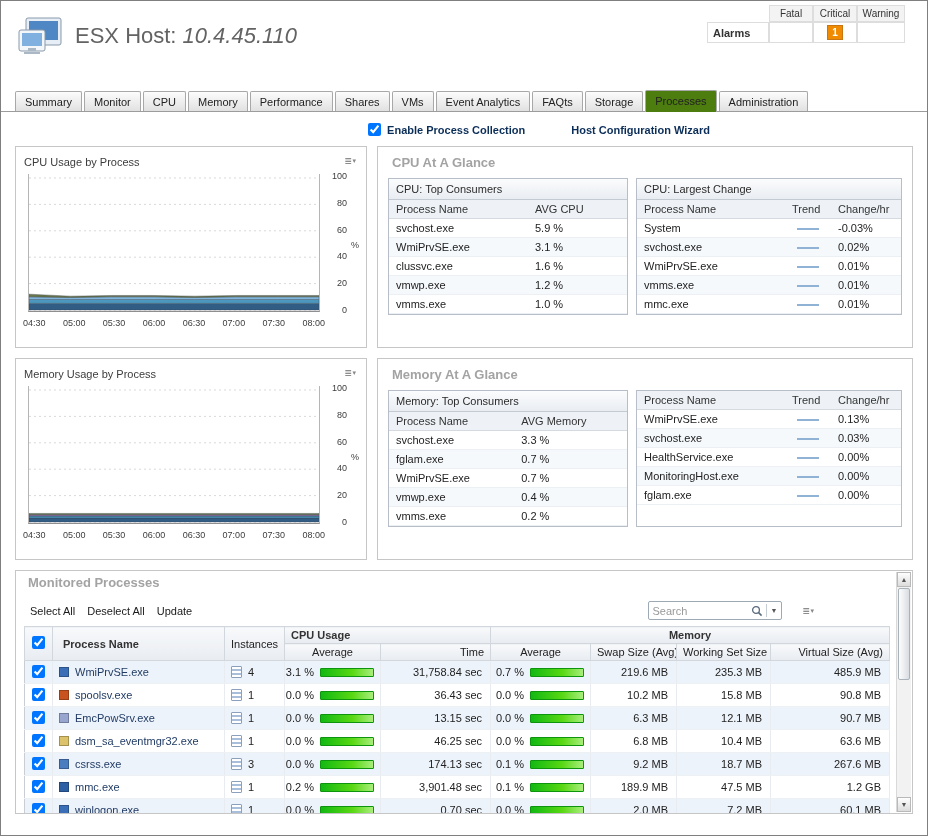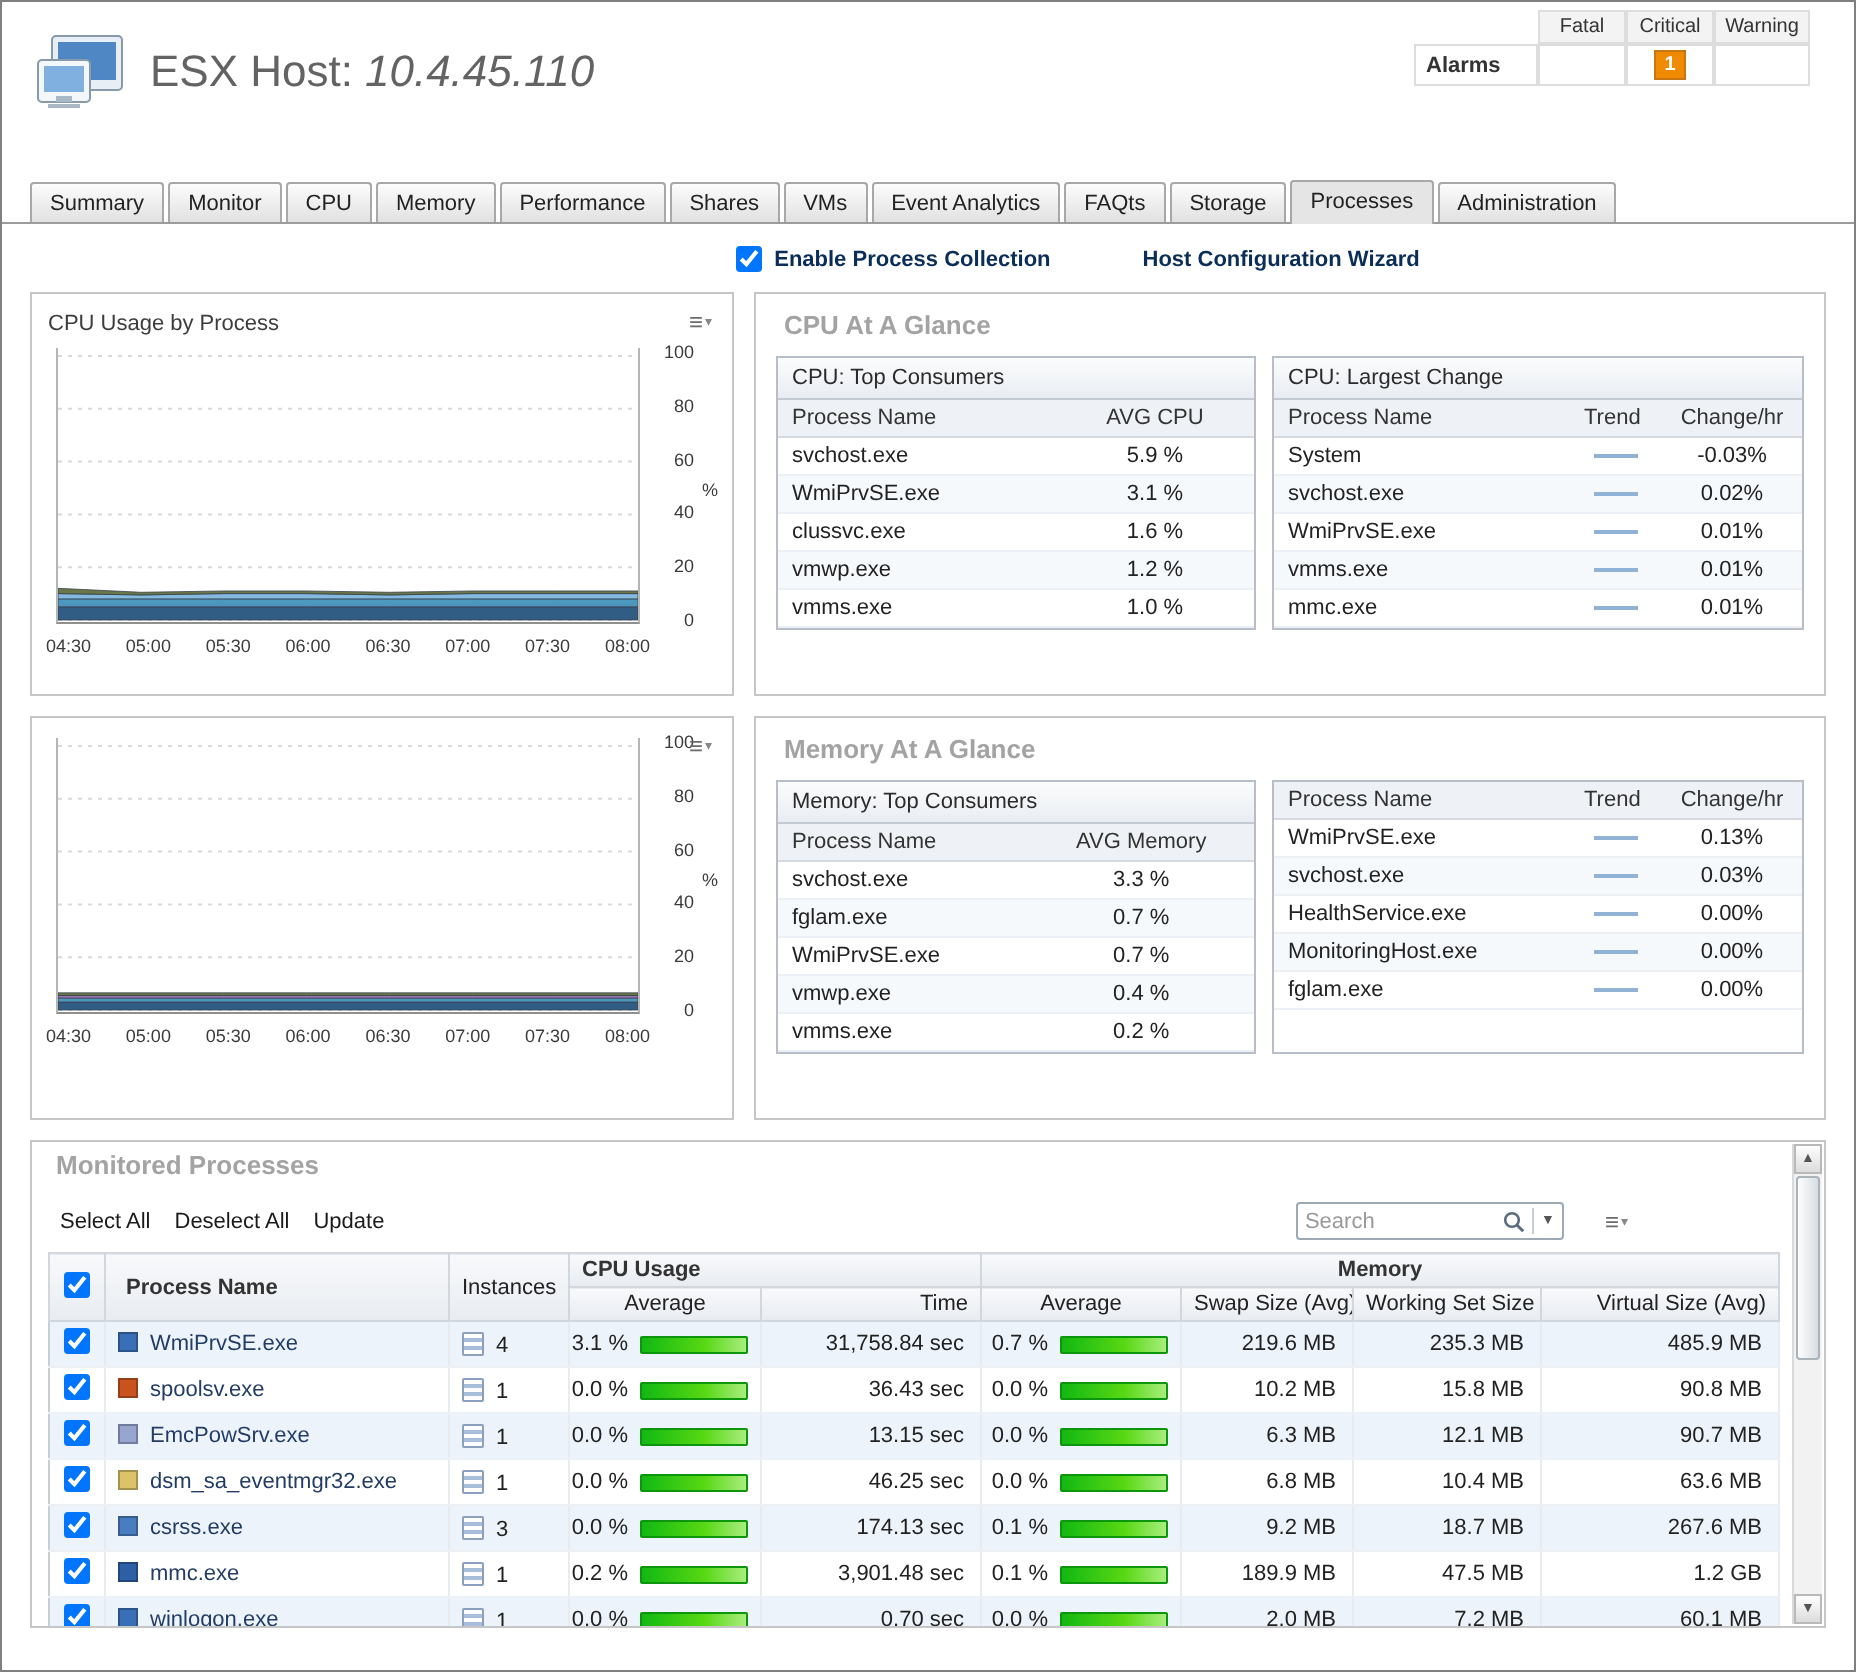--- a/index.html
+++ b/index.html
@@ -18,21 +18,21 @@
   .alarms{position:absolute;right:22px;top:4px;width:198px;font-size:10px}
   .al-row{display:grid;grid-template-columns:62px 44px 44px 48px}
   .al-cell{border:1px solid #ddd;padding:2px 3px;text-align:center;color:#333;background:#f3f3f3;height:17px}
   .al-row .blank{border:none;background:transparent}
   .al-val{background:#fff;height:21px;display:flex;align-items:center;justify-content:center}
   .al-label{background:#fff;font-weight:bold;font-size:11px;text-align:right;padding-left:5px;height:21px;display:flex;align-items:center}
   .crit-badge{display:inline-block;min-width:16px;padding:1px 3px;color:#fff;font-weight:bold;text-align:center;border:1px solid #c87612}
   
   .tabs{display:flex;align-items:flex-end;gap:2px;padding-left:14px;border-bottom:1px solid #9c9c9c;height:25px;margin-top:20px}
   .tab{font-size:11px;color:#222;padding:4px 9px 3px;background:linear-gradient(#fcfcfc,#e1e1e1);border:1px solid #a8a8a8;border-bottom:none;border-radius:2px 2px 0 0;cursor:pointer;white-space:nowrap}
-  .tab.active{background:#e5e5e5;margin-bottom:-1px;padding-bottom:5px;z-index:2;position:relative}
+  .tab.active{background:#4d7c0f;margin-bottom:-1px;padding-bottom:5px;z-index:2;position:relative}
   
   .content{padding:6px 14px 0}
   .controls-row{display:flex;justify-content:center;gap:46px;align-items:center;padding:5px 0 10px;transform:translateX(75px)}
   .cb-label{display:flex;align-items:center;gap:6px;font-size:11px;font-weight:bold;color:#0b2e59;cursor:pointer}
   .wizard-link{font-size:11px;font-weight:bold;color:#0b2e59;cursor:pointer}
   .row2col{display:flex;gap:10px;margin-bottom:10px}
   .panel{background:#fff;border:1px solid #c6c6c6}
   
   .chart-panel{width:352px;height:202px;position:relative;padding:4px 4px 0 8px}
   .chart-title{text-align:left;font-size:11px;color:#3c3c3c;padding-top:5px}
@@ -48,21 +48,21 @@
   
   .glance-panel{flex:1;height:202px;padding:6px 10px;position:relative}
   .glance-title{font-size:13px;font-weight:bold;color:#a3a3a3;padding:2px 0 8px 4px}
   .glance-row{display:flex;gap:8px}
   .subpanel{border:1px solid #b7bec7;background:#fff}
   .subpanel.tc{width:240px}
   .subpanel.lc{flex:1}
   .subpanel-header{font-size:11px;color:#2b2b2b;padding:4px 7px;background:linear-gradient(#fbfcfd,#e9edf2);border-bottom:1px solid #c3cad2}
   .gtable{width:100%;border-collapse:collapse;font-size:11px}
   .gtable th{background:#eef2f6;color:#333;font-weight:normal;text-align:left;padding:3px 7px;border-bottom:1px solid #d4dae0}
-  .gtable th.num,.gtable td.num{text-align:center}
+  .gtable th.num,.gtable td.num{text-align:left}
   .gtable td{padding:3px 7px;border-bottom:1px solid #eceff3;color:#222}
   .gtable tbody tr:nth-child(even) td{background:#f6f9fc}
   .gtable td.trend{text-align:center}
   .spark{display:inline-block;width:22px;height:2px;background:#8fb2d5;vertical-align:middle}
   .col-trend{width:46px}.col-change{width:70px}
   
   .monitored-panel{height:244px;position:relative;overflow:hidden;padding:2px 18px 0 8px}
   .toolbar{display:flex;align-items:center;gap:12px;padding:3px 2px 6px 6px}
   .action{font-size:11px;color:#1a1a1a;cursor:pointer}
   .search-box{margin-left:auto;display:flex;align-items:center;border:1px solid #9daab6;background:#fff;height:19px;width:134px;border-radius:2px;padding:0 3px}
@@ -275,20 +275,21 @@
                   </tr>
               </tbody>
             </table>
           </div>
         </div>
       </div>
     </div>
 
     <div class="row2col">
       <div class="panel chart-panel">
+        <div class="chart-title">Memory Usage by Process</div>
         <span class="panel-menu">≡<span class="mini-caret">▾</span></span>
         <div class="chart-body">
           <div class="plot-row">
             <div class="plot">
               <svg id="chart-1" viewBox="0 0 290 138" preserveAspectRatio="none">
                   <line x1="0" x2="290" y1="4" y2="4" stroke="#d9d9d9" stroke-dasharray="2,3"></line>
                   <line x1="0" x2="290" y1="30.599999999999994" y2="30.599999999999994" stroke="#d9d9d9" stroke-dasharray="2,3"></line>
                   <line x1="0" x2="290" y1="57.2" y2="57.2" stroke="#d9d9d9" stroke-dasharray="2,3"></line>
                   <line x1="0" x2="290" y1="83.8" y2="83.8" stroke="#d9d9d9" stroke-dasharray="2,3"></line>
                   <line x1="0" x2="290" y1="110.4" y2="110.4" stroke="#d9d9d9" stroke-dasharray="2,3"></line>

